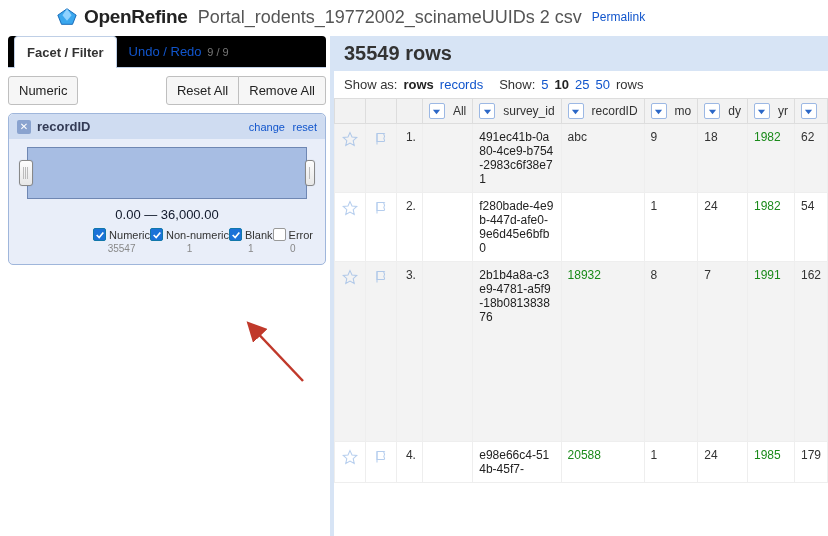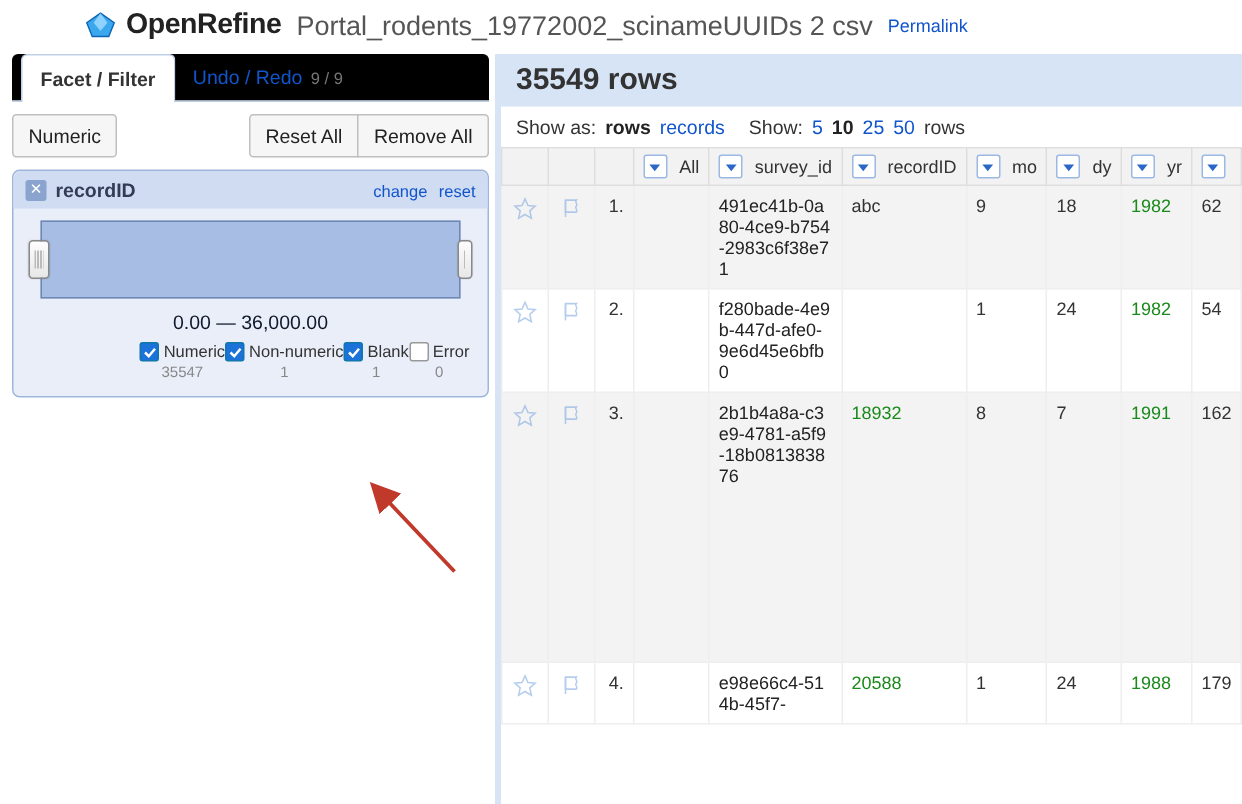--- a/index.html
+++ b/index.html
@@ -359,20 +359,20 @@
                   <path d="M5 3 L5 17" stroke="#7aa6e0" stroke-width="1.3"></path>
                   <path d="M5 3 L14 3 C12 5 16 6 14 8 C12 10 16 11 14 13 L5 13 Z" fill="none" stroke="#7aa6e0" stroke-width="1.3"></path>
                 </svg>
               </span></td>
             <td class="idx">4.</td>
             <td></td>
             <td class="survey">e98e66c4-514b-45f7-</td>
             <td><span class="numlink">20588</span></td>
             <td>1</td>
             <td>24</td>
-            <td><span class="numlink">1988</span></td>
+            <td><span class="numlink">1985</span></td>
             <td>179</td>
           </tr>
         </tbody>
     </table>
     <div style="height:150px"></div>
   </div>
 </div>
 
 </body></html>

